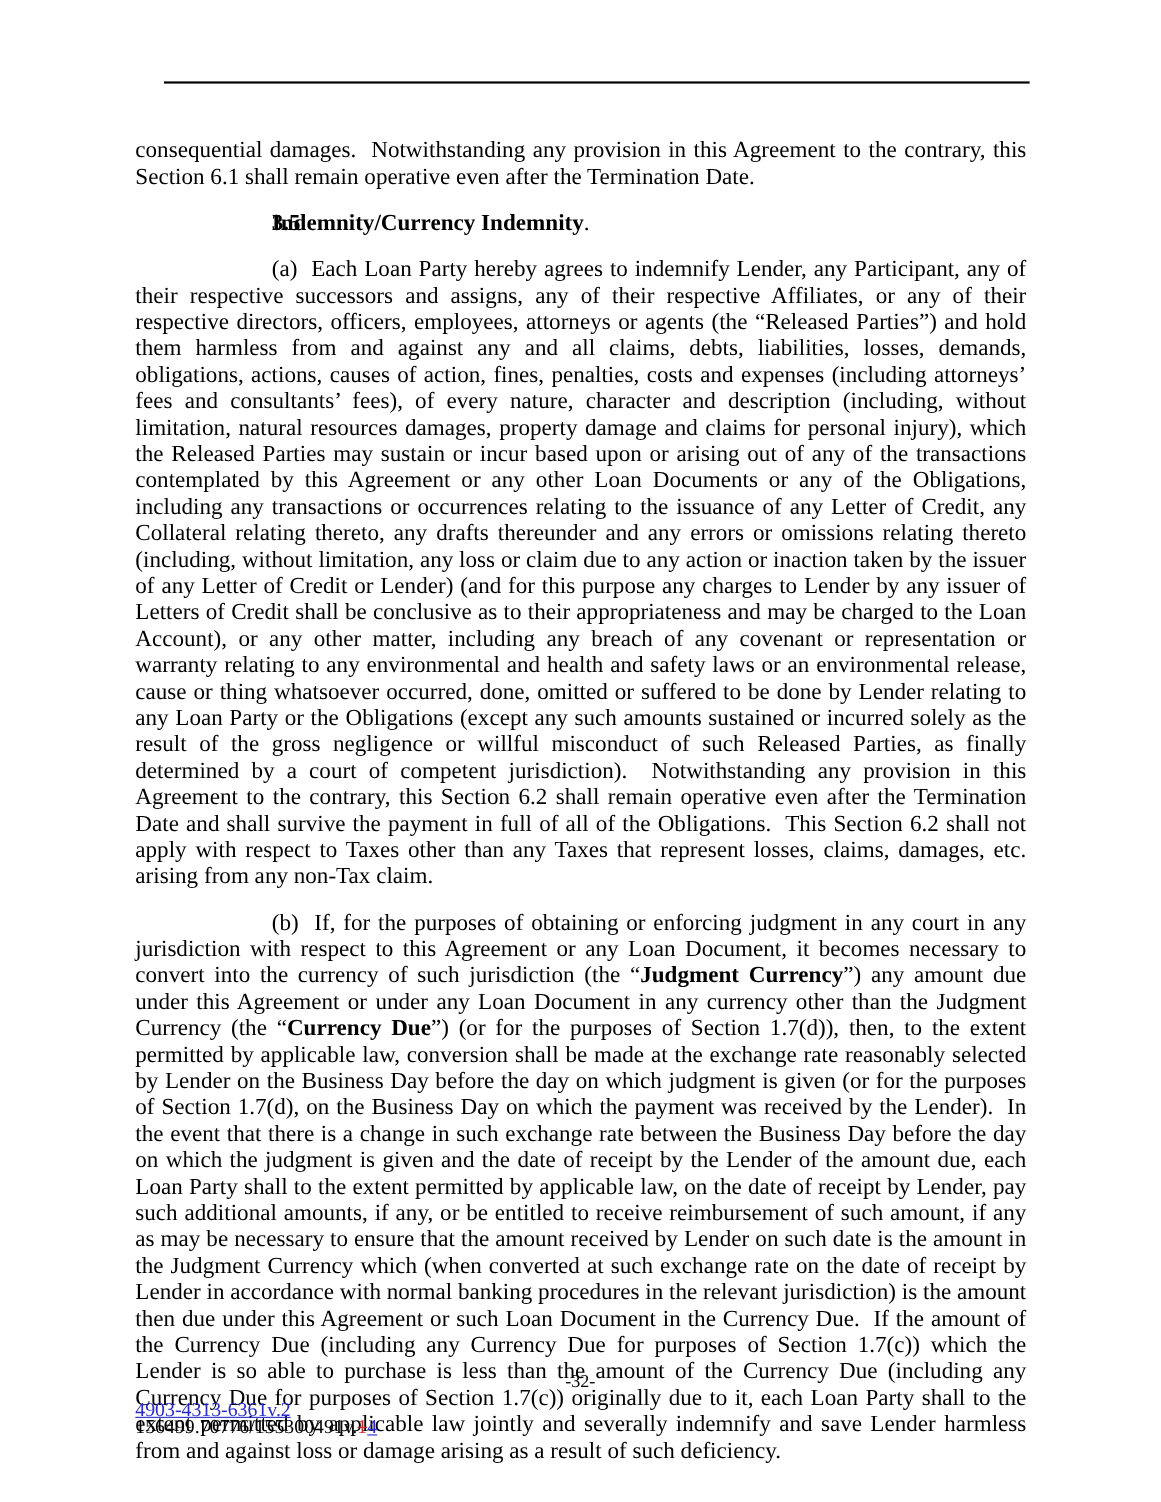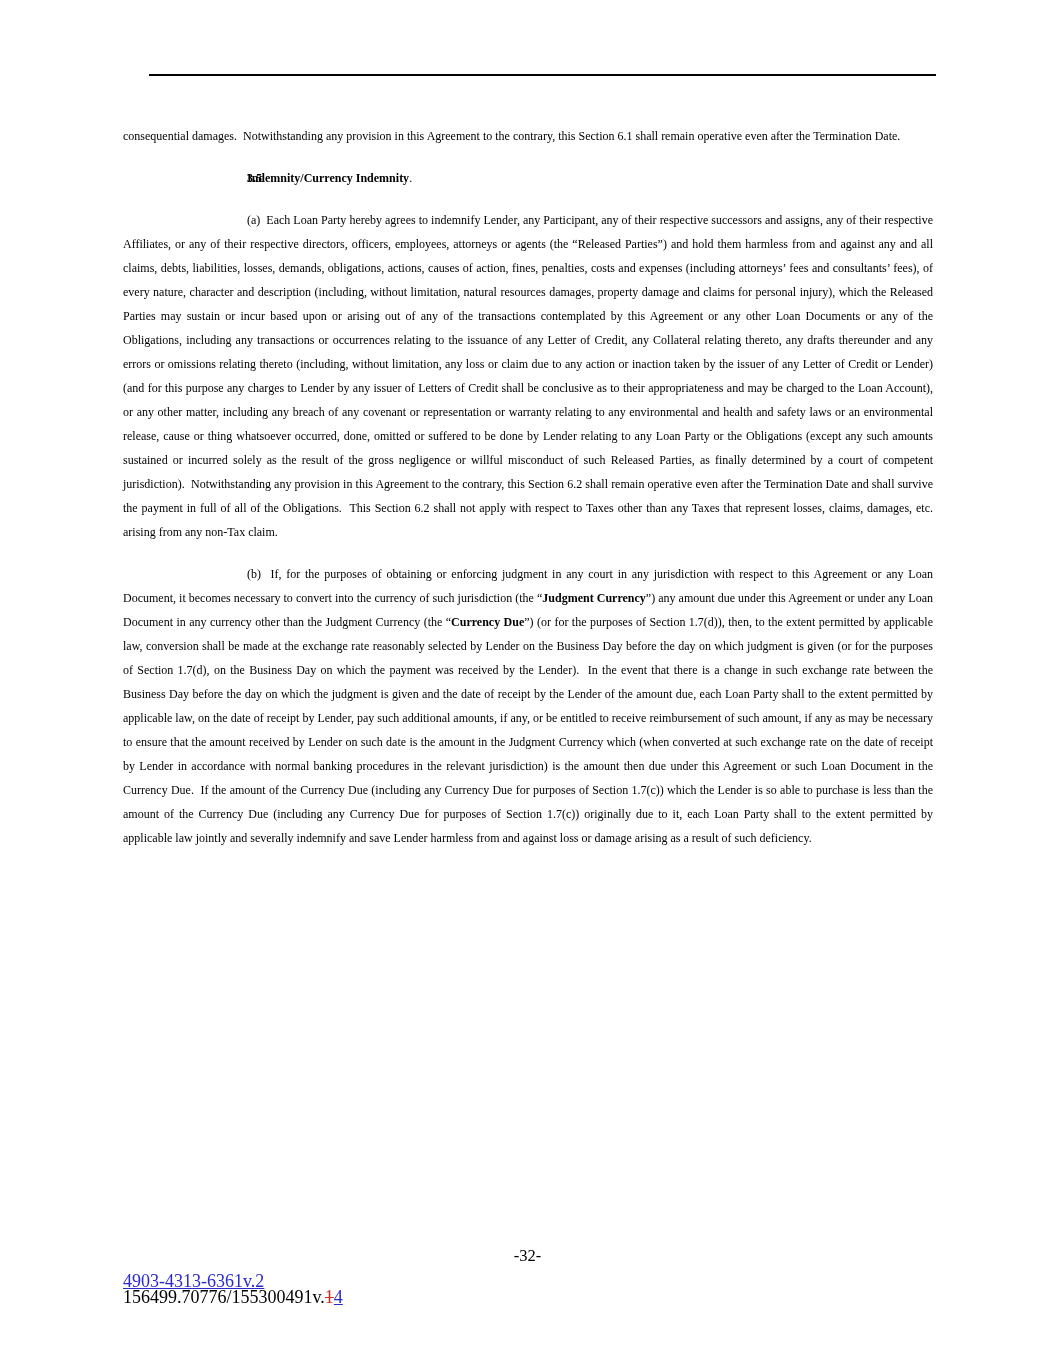--- a/index.html
+++ b/index.html
@@ -18,21 +18,21 @@
     top: 74px;
     width: 787px;
     height: 2px;
     background: #000000;
   }
   .content {
     position: absolute;
     left: 123px;
     top: 124px;
     width: 810px;
-    font-size: 12px;
+    font-size: 21px;
     line-height: 24px;
     text-align: justify;
   }
   .para {
     margin: 0 0 18px 0;
     white-space: pre-wrap;
   }
   .para.indent { text-indent: 124px; margin-top: 11px; }
   .heading {
     margin: 18px 0 18px 0;

